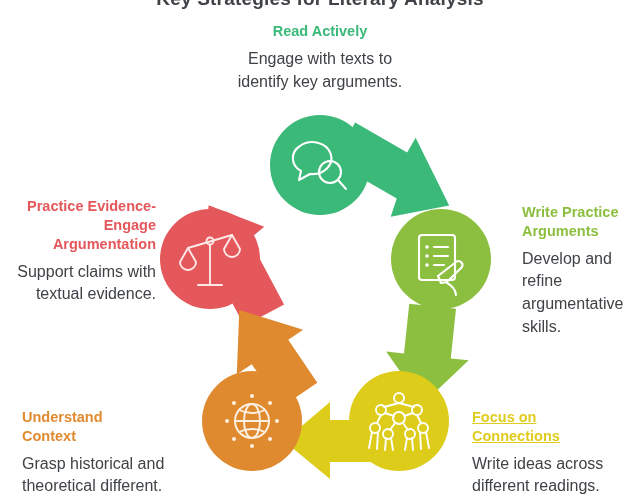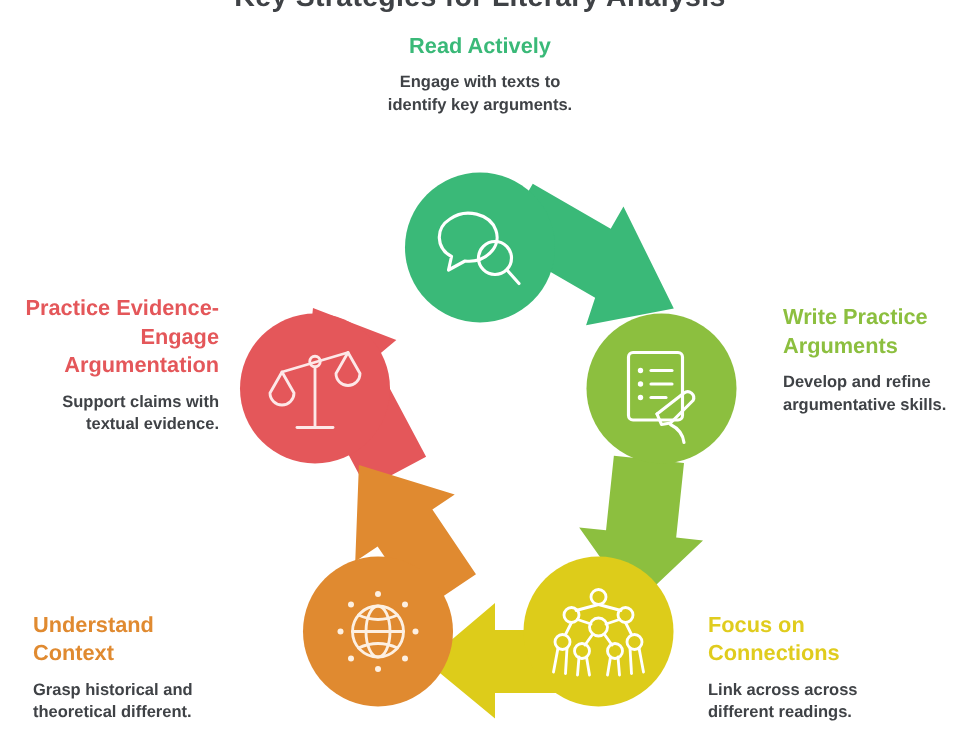--- a/index.html
+++ b/index.html
@@ -25,37 +25,37 @@
   
   #wheel{position:absolute;left:0;top:0;width:640px;height:500px;}
 
   
   .label{position:absolute;}
   .label .head{
     font-size:14.5px;font-weight:bold;line-height:1.3;
     margin:0 0 7px 0;
   }
   .label .desc{
-    font-size:11px;color:#3f4246;line-height:1.42;
-    margin:0;font-weight:700;
+    font-size:16px;color:#3f4246;line-height:1.42;
+    margin:0;font-weight:400;
   }
 
   .lbl-read{left:170px;top:22px;width:300px;text-align:center;}
   .lbl-read .head{color:#3ab978;}
 
   .lbl-write{left:522px;top:203px;width:128px;text-align:left;}
   .lbl-write .head{color:#8cbf3f;}
 
   .lbl-focus{left:472px;top:408px;width:150px;text-align:left;}
-  .lbl-focus .head{color:#e0cc1e;}
+  .lbl-focus .head{color:#e0cc1e;text-decoration:underline;}
 
   .lbl-understand{left:22px;top:408px;width:160px;text-align:left;}
   .lbl-understand .head{color:#e08a30;}
 
-  .lbl-practice{left:6px;top:197px;width:140px;text-align:right;}
+  .lbl-practice{left:16px;top:197px;width:140px;text-align:right;}
   .lbl-practice .head{color:#e4575a;}
 </style>
 </head>
 <body>
 
 <div id="stage">
 
   <div class="cut-title">Key Strategies for Literary Analysis</div>
 
   <svg id="wheel" viewBox="0 0 640 500">
@@ -186,21 +186,21 @@
       <span>argumentative skills.</span>
     </div>
   </div>
 
   <div class="label lbl-focus">
     <div class="head">
       <span>Focus on</span><br>
       <span>Connections</span>
     </div>
     <div class="desc">
-      <span>Link across across</span><br>
+      <span>Write ideas across</span><br>
       <span>different readings.</span>
     </div>
   </div>
 
   <div class="label lbl-understand">
     <div class="head">
       <span>Understand</span><br>
       <span>Context</span>
     </div>
     <div class="desc">

